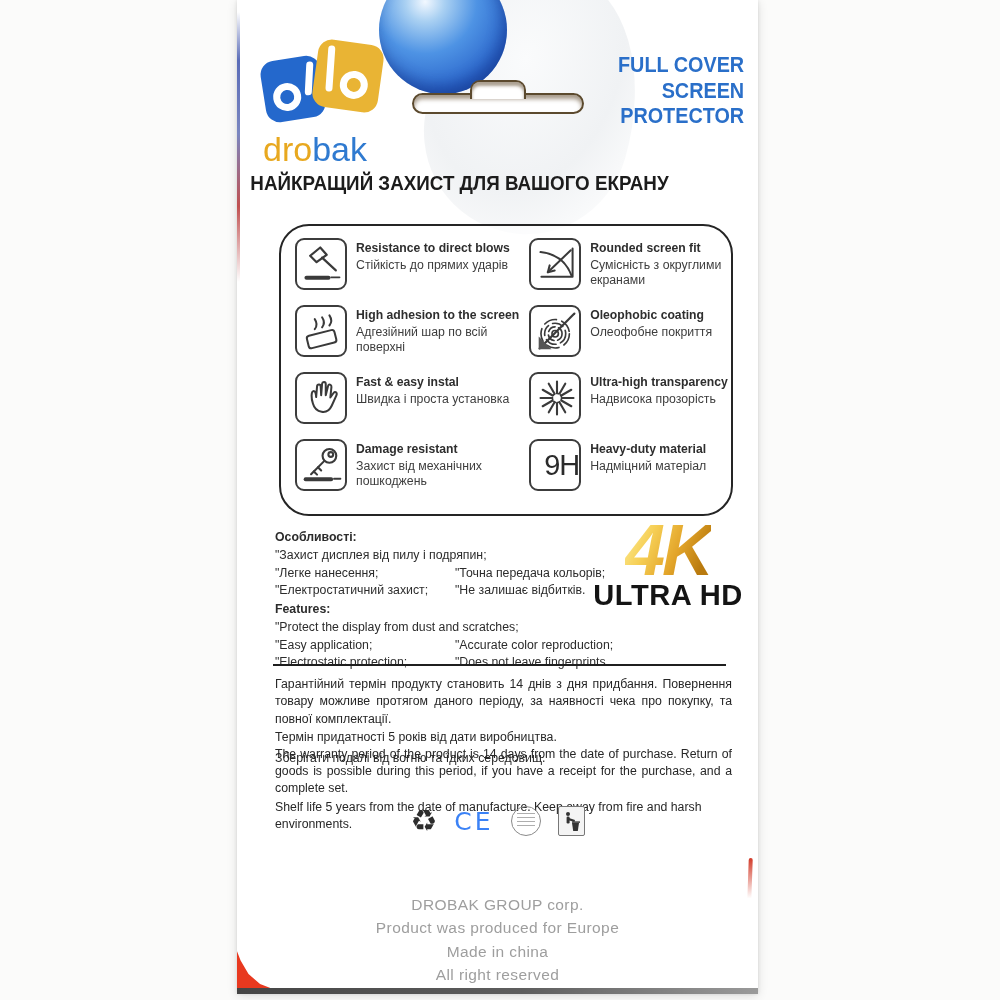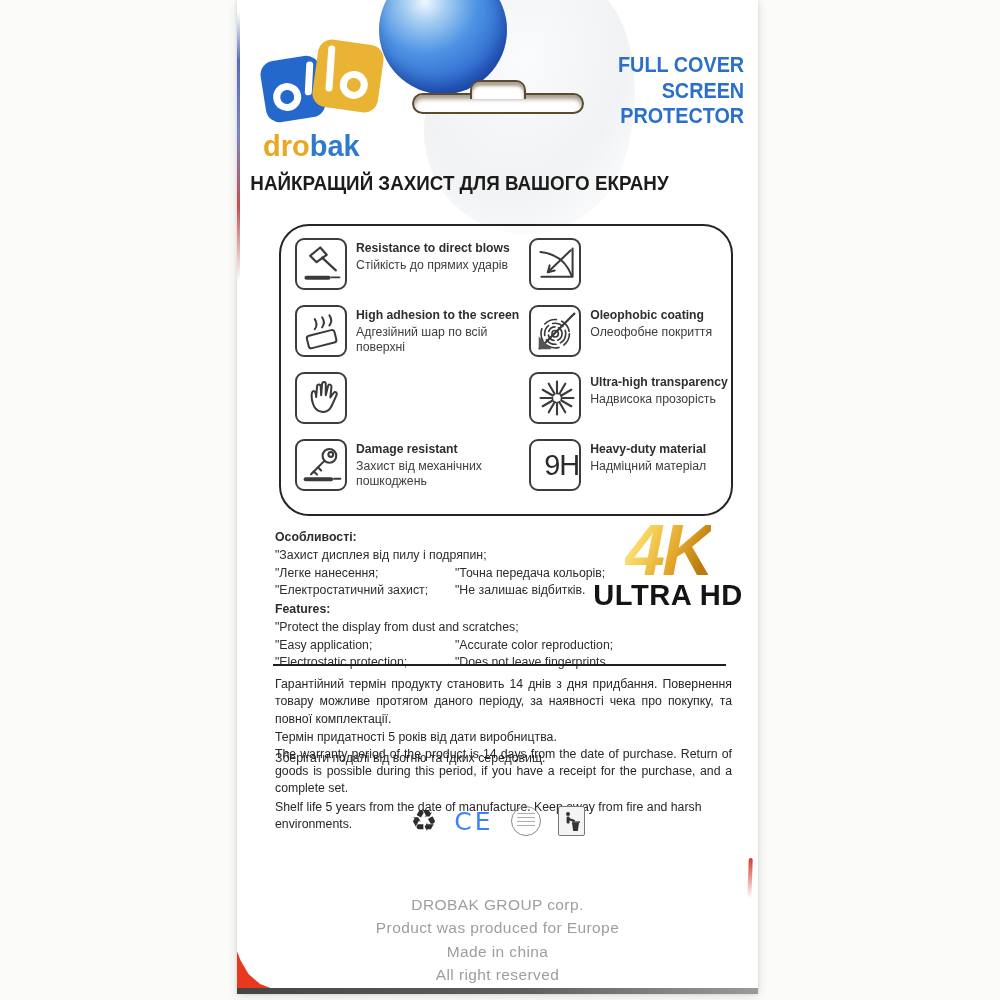--- a/index.html
+++ b/index.html
@@ -43,21 +43,21 @@
   .logo-squares { position:relative; height:86px; }
   .sq { position:absolute; border-radius:14px; }
   .sq-blue { left:0; top:16px; width:60px; height:62px; background:#2468cc; transform:rotate(-9deg); }
   .sq-gold { left:52px; top:0; width:66px; height:68px; background:#e9b434; transform:rotate(8deg); z-index:2; }
   .ring { position:absolute; border:7px solid #fff; border-radius:50%; }
   .sq-blue .ring { left:9px; top:24px; width:28px; height:28px; }
   .sq-gold .ring { left:26px; top:28px; width:28px; height:28px; }
   .stem { position:absolute; background:#fff; border-radius:4px; }
   .sq-blue .stem { right:9px; top:6px; width:7px; height:34px; transform:rotate(12deg); }
   .sq-gold .stem { left:11px; top:6px; width:7px; height:46px; transform:rotate(-4deg); }
-  .logo-text { margin-top:4px; font-size:29px; font-weight:bold; letter-spacing:0; line-height:1; }
+  .logo-text { margin-top:4px; font-size:34px; font-weight:normal; letter-spacing:0; line-height:1; }
   .logo-text .dro { color:#e8a81f; }
   .logo-text .bak { color:#2f7ad0; }
   
   .fullcover { position:absolute; right:14px; top:52px; z-index:3; text-align:right; color:#2a6fc9;
     font-size:22px; font-weight:bold; line-height:1.16; transform:scaleX(.9); transform-origin:right top; }
   .tagline { position:absolute; left:0; right:0; top:172px; z-index:3; }
   .tagline span { display:inline-block; font-size:20px; font-weight:bold; color:#1c1c1c; transform:scaleX(.94); white-space:nowrap; }
   
   .feature-box { position:absolute; left:42px; top:224px; width:454px; height:292px; z-index:3;
     border:2.5px solid #252525; border-radius:30px; padding:12px 12px 8px 14px;
@@ -163,20 +163,24 @@
 
     <div class="feat">
       <div class="feat-icon">
         <svg width="44" height="44" viewBox="0 0 48 48" fill="none" stroke="#3a3a3a" stroke-width="2.2" stroke-linecap="round" stroke-linejoin="round">
           <path d="M41 7 V38 M7 38 H41"></path>
           <path d="M6 11 C 24 13 35 23 40 37"></path>
           <path d="M39 9 L14 33"></path>
           <path d="M14 33 l7.5 -2 M14 33 l2 -7.5"></path>
         </svg>
       </div>
+      <div class="feat-text">
+        <div class="en">Rounded screen fit</div>
+        <div class="uk">Сумісність з округлими екранами</div>
+      </div>
     </div>
 
     <div class="feat">
       <div class="feat-icon">
         <svg width="44" height="44" viewBox="0 0 48 48" fill="none" stroke="#3a3a3a" stroke-width="2.2" stroke-linecap="round" stroke-linejoin="round">
           <rect x="7" y="26" width="31" height="14" rx="3" transform="rotate(-14 22 33)"></rect>
           <path d="M15 22 q4 -5 0 -11"></path>
           <path d="M23 20 q4 -5 0 -11"></path>
           <path d="M31 18 q4 -5 0 -11"></path>
         </svg>
@@ -202,20 +206,24 @@
         <div class="en">Oleophobic coating</div>
         <div class="uk">Олеофобне покриття</div>
       </div>
     </div>
 
     <div class="feat">
       <div class="feat-icon">
         <svg width="44" height="44" viewBox="0 0 48 48" fill="none" stroke="#3a3a3a" stroke-width="2.2" stroke-linecap="round" stroke-linejoin="round">
           <path d="M13 30 C11 24 11 17 13.5 16.5 C16 16 16.5 21 16.5 23 L17.5 11.5 C17.8 8.5 21.5 8.8 21.5 11.5 L22 21 L23 8.5 C23.3 5.8 27 6 27 8.8 L27 21 L29.5 11 C30.3 8.3 33.5 9.2 33.2 12 L32 23.5 L35.5 18.5 C37.3 16 40 18 38.5 21.5 L33.5 32.5 C31.2 37.5 27.5 39.8 22.5 39 C17.5 38.2 14.3 34.8 13 30 Z"></path>
         </svg>
+      </div>
+      <div class="feat-text">
+        <div class="en">Fast &amp; easy instal</div>
+        <div class="uk">Швидка і проста установка</div>
       </div>
     </div>
 
     <div class="feat">
       <div class="feat-icon">
         <svg width="44" height="44" viewBox="0 0 48 48" fill="none" stroke="#3a3a3a" stroke-width="2.3" stroke-linecap="round">
           <circle cx="24" cy="24" r="5" stroke-dasharray="2.5 2" stroke-width="1.8"></circle>
           <path d="M30 24 L42 24 M29.2 27 L39.6 33 M27 29.2 L33 39.6 M24 30 L24 42 M21 29.2 L15 39.6 M18.8 27 L8.4 33 M18 24 L6 24 M18.8 21 L8.4 15 M21 18.8 L15 8.4 M24 18 L24 6 M27 18.8 L33 8.4 M29.2 21 L39.6 15"></path>
         </svg>
       </div>

